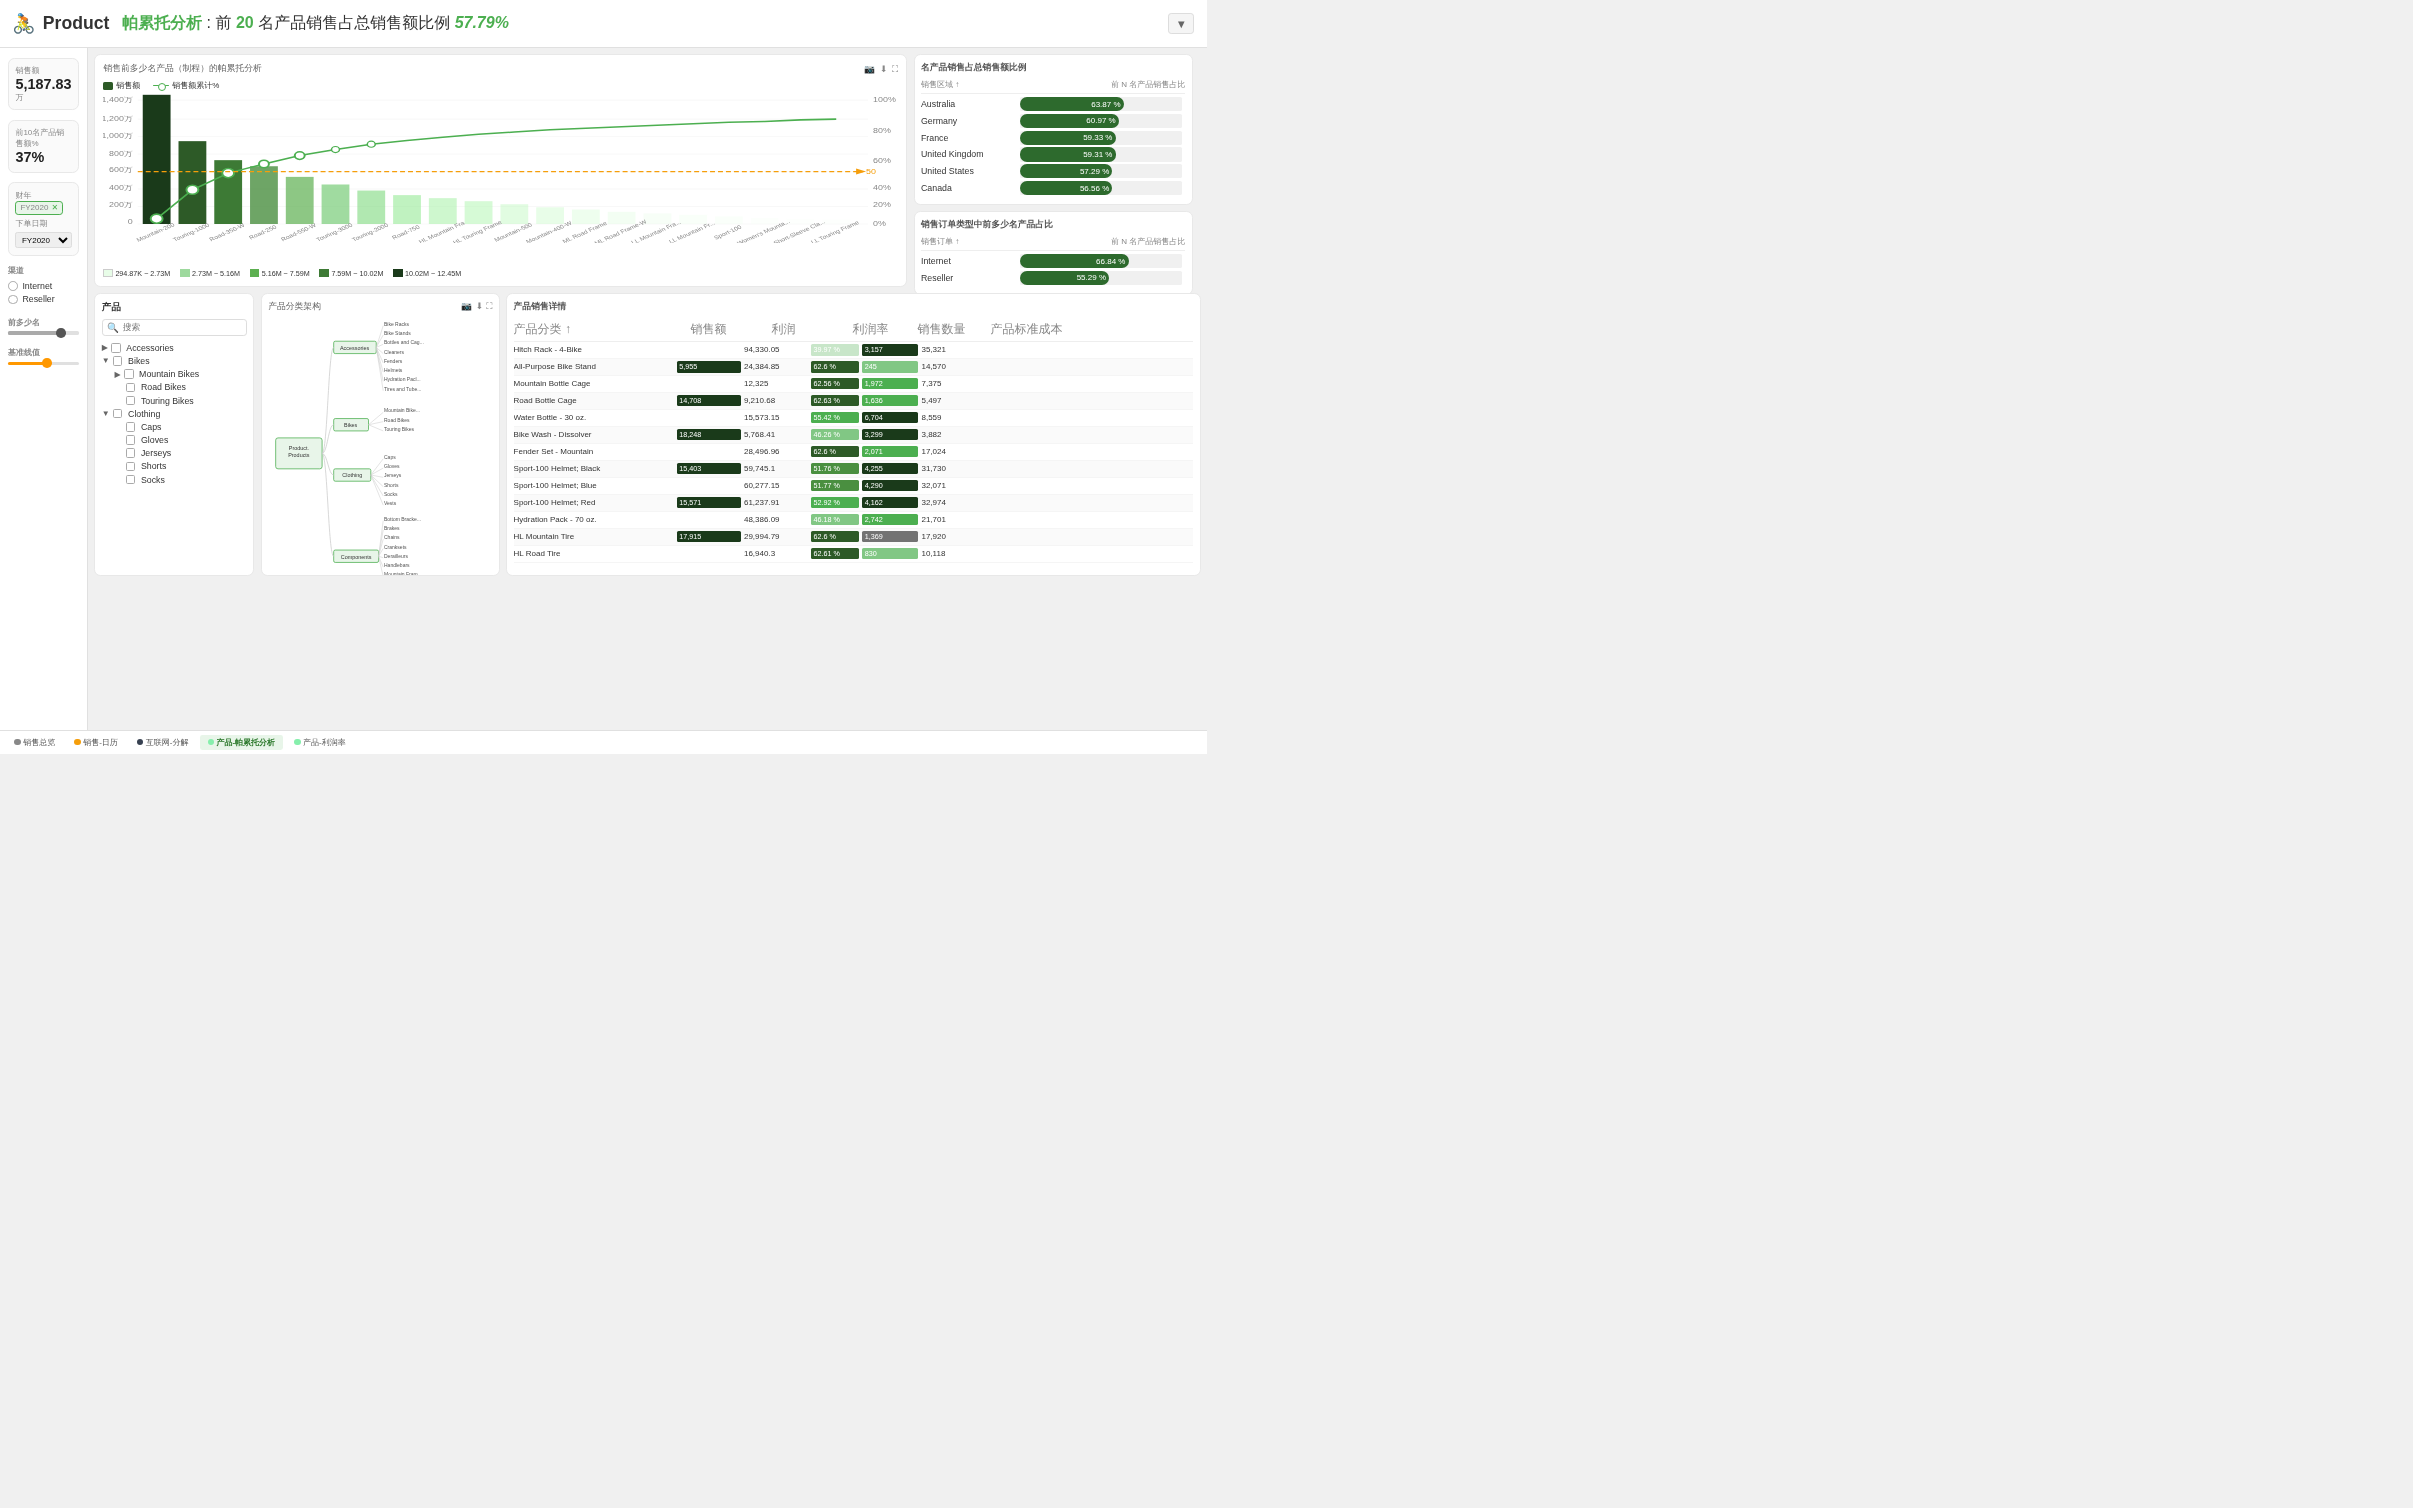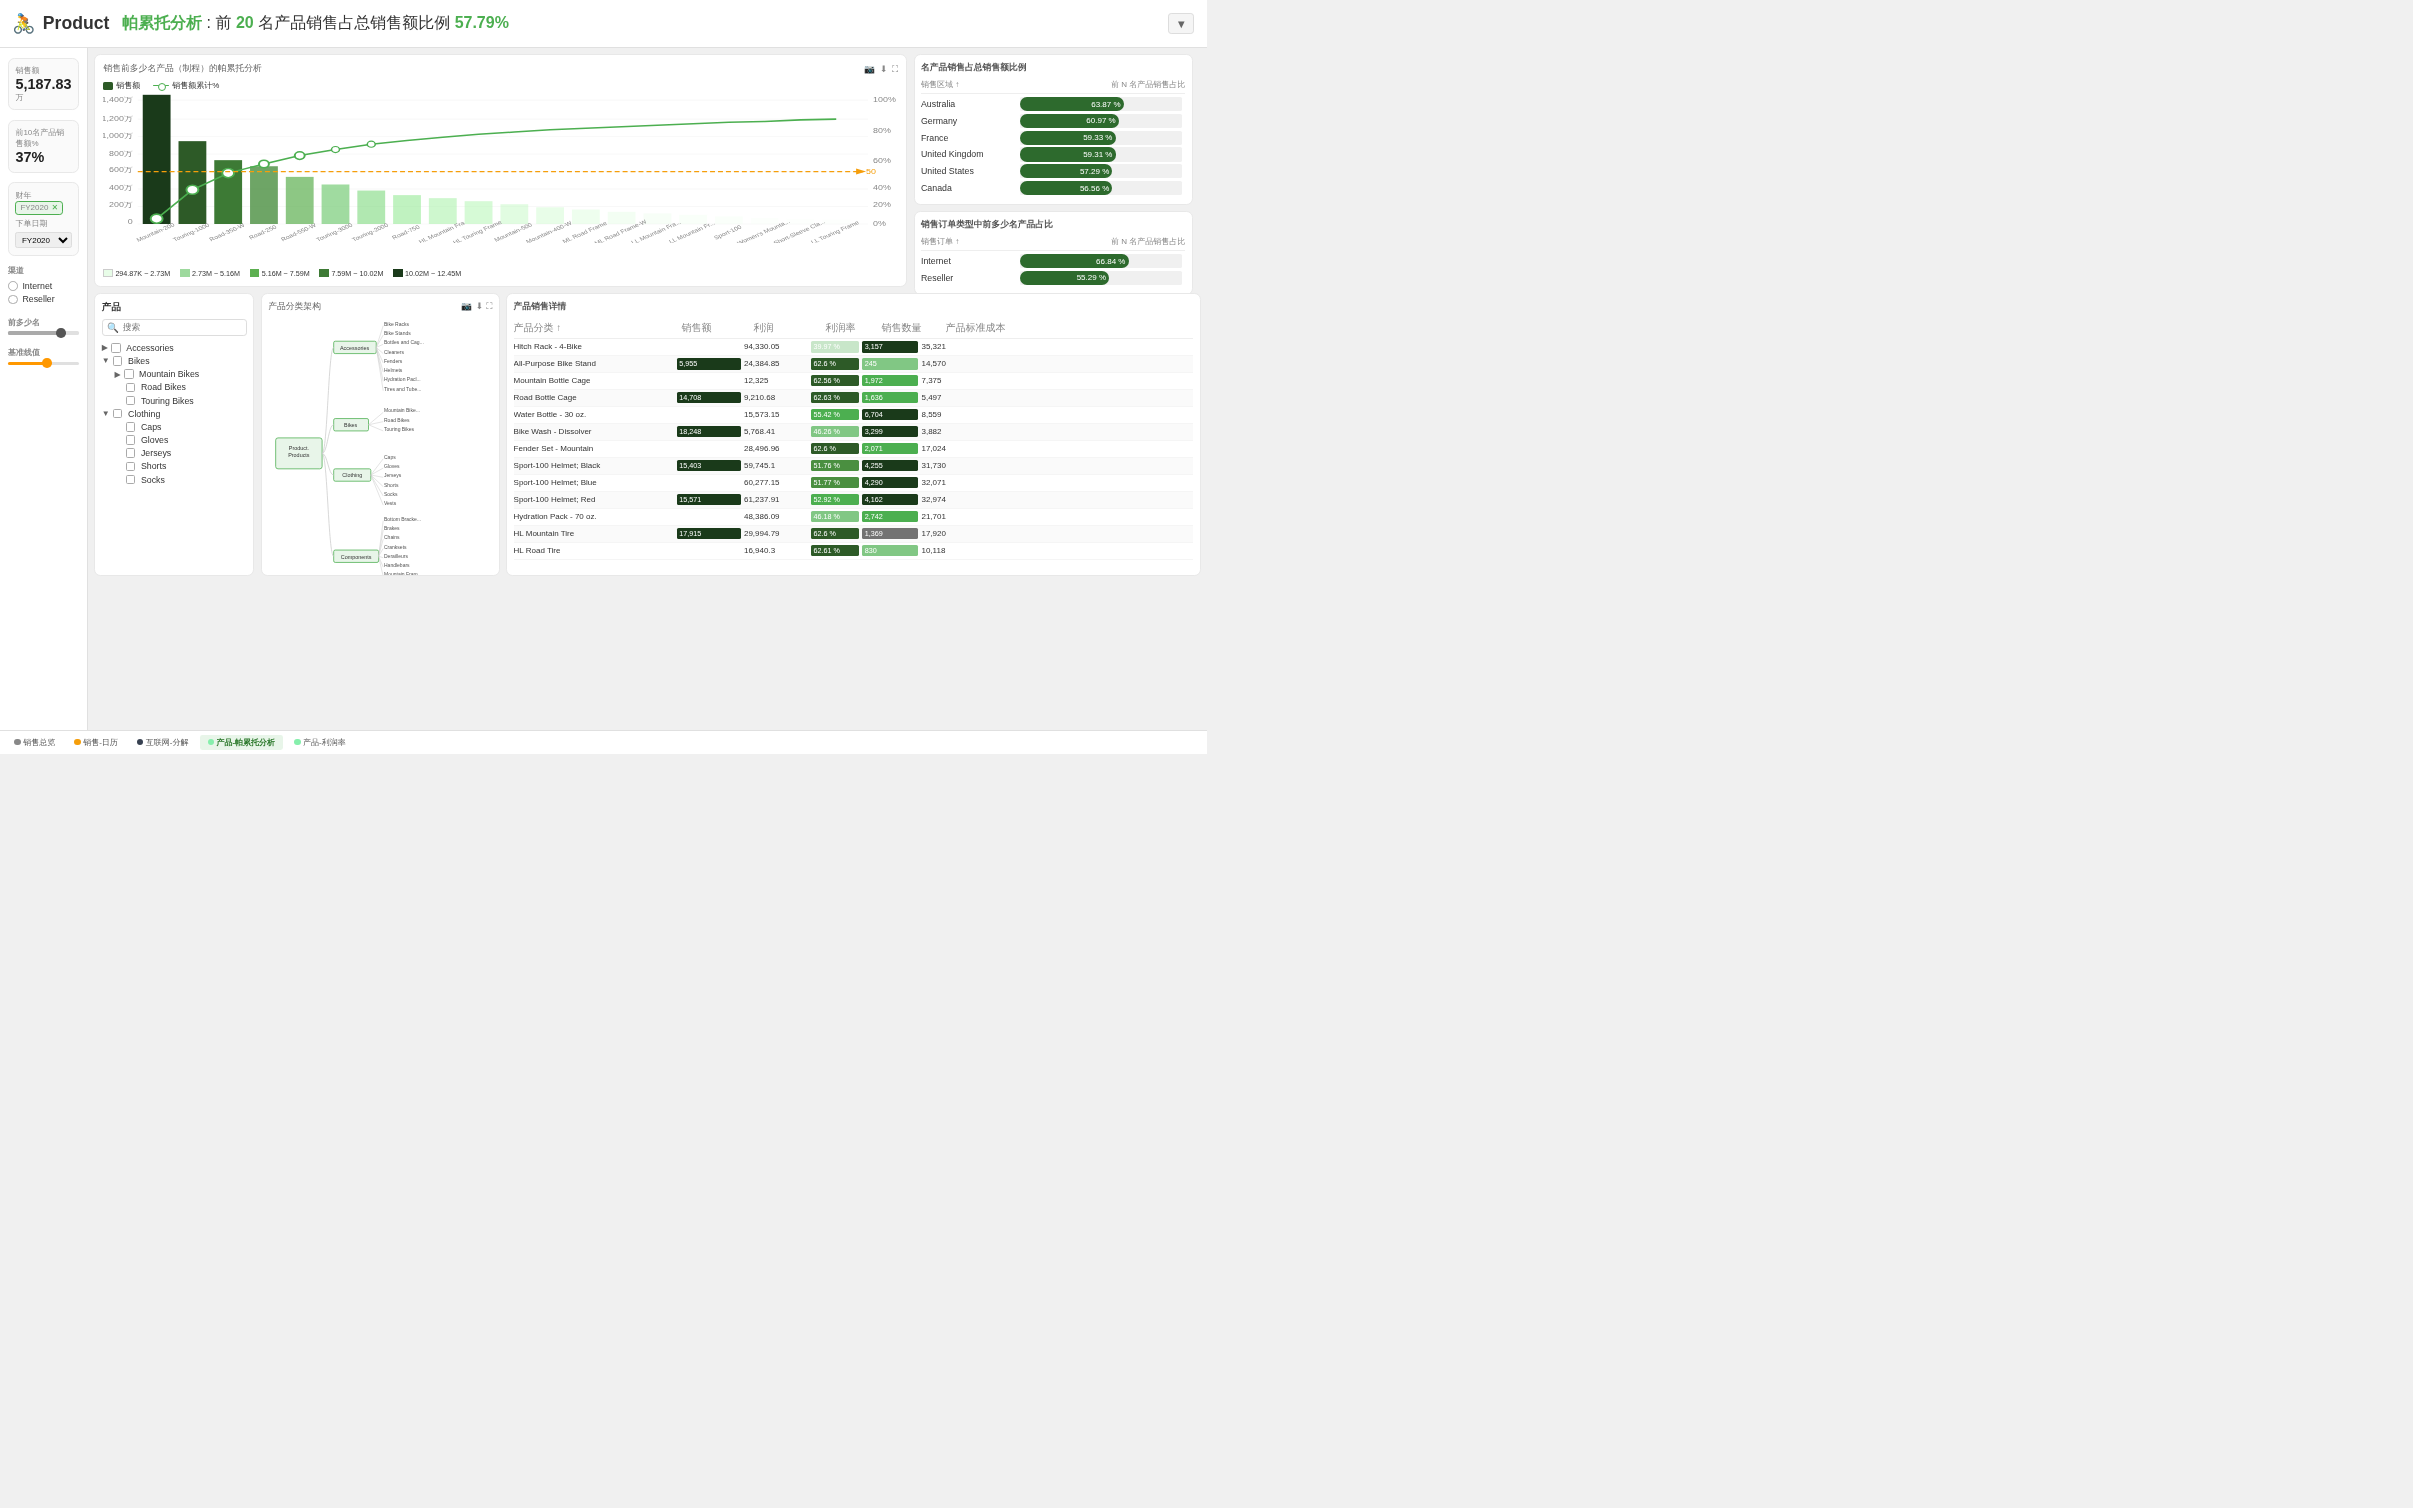--- a/index.html
+++ b/index.html
@@ -42,20 +42,21 @@
       color: #4CAF50;
       font-weight: bold;
     }
     .header-title .highlight-num {
       color: #4CAF50;
       font-weight: bold;
     }
     .header-title .highlight-pct {
       color: #4CAF50;
       font-weight: bold;
+      font-style: italic;
     }
     .expand-btn {
       margin-left: auto;
       background: #f5f5f5;
       border: 0.8px solid #ddd;
       border-radius: 3.2px;
       padding: 3.2px 6.4px;
       cursor: pointer;
       font-size: 11.2px;
       color: #666;
@@ -346,25 +347,25 @@
       background: #fff;
       border-radius: 6.4px;
       border: 0.8px solid #e8e8e8;
       padding: 6.4px;
       flex: 1;
       overflow: hidden;
     }
     .detail-table-header {
       display: grid;
       grid-template-columns: 160px 64px 64px 48px 56px 72px;
-      font-size: 10px;
+      font-size: 12px;
       color: #888;
       padding: 3.2px 0;
       border-bottom: 0.8px solid #eee;
-      gap: 8px;
+      gap: 17px;
     }
     .detail-table-row {
       display: grid;
       grid-template-columns: 160px 64px 64px 48px 56px 72px;
       font-size: 8px;
       padding: 2.4px 0;
       border-bottom: 0.8px solid #f5f5f5;
       gap: 3.2px;
       align-items: center;
     }

